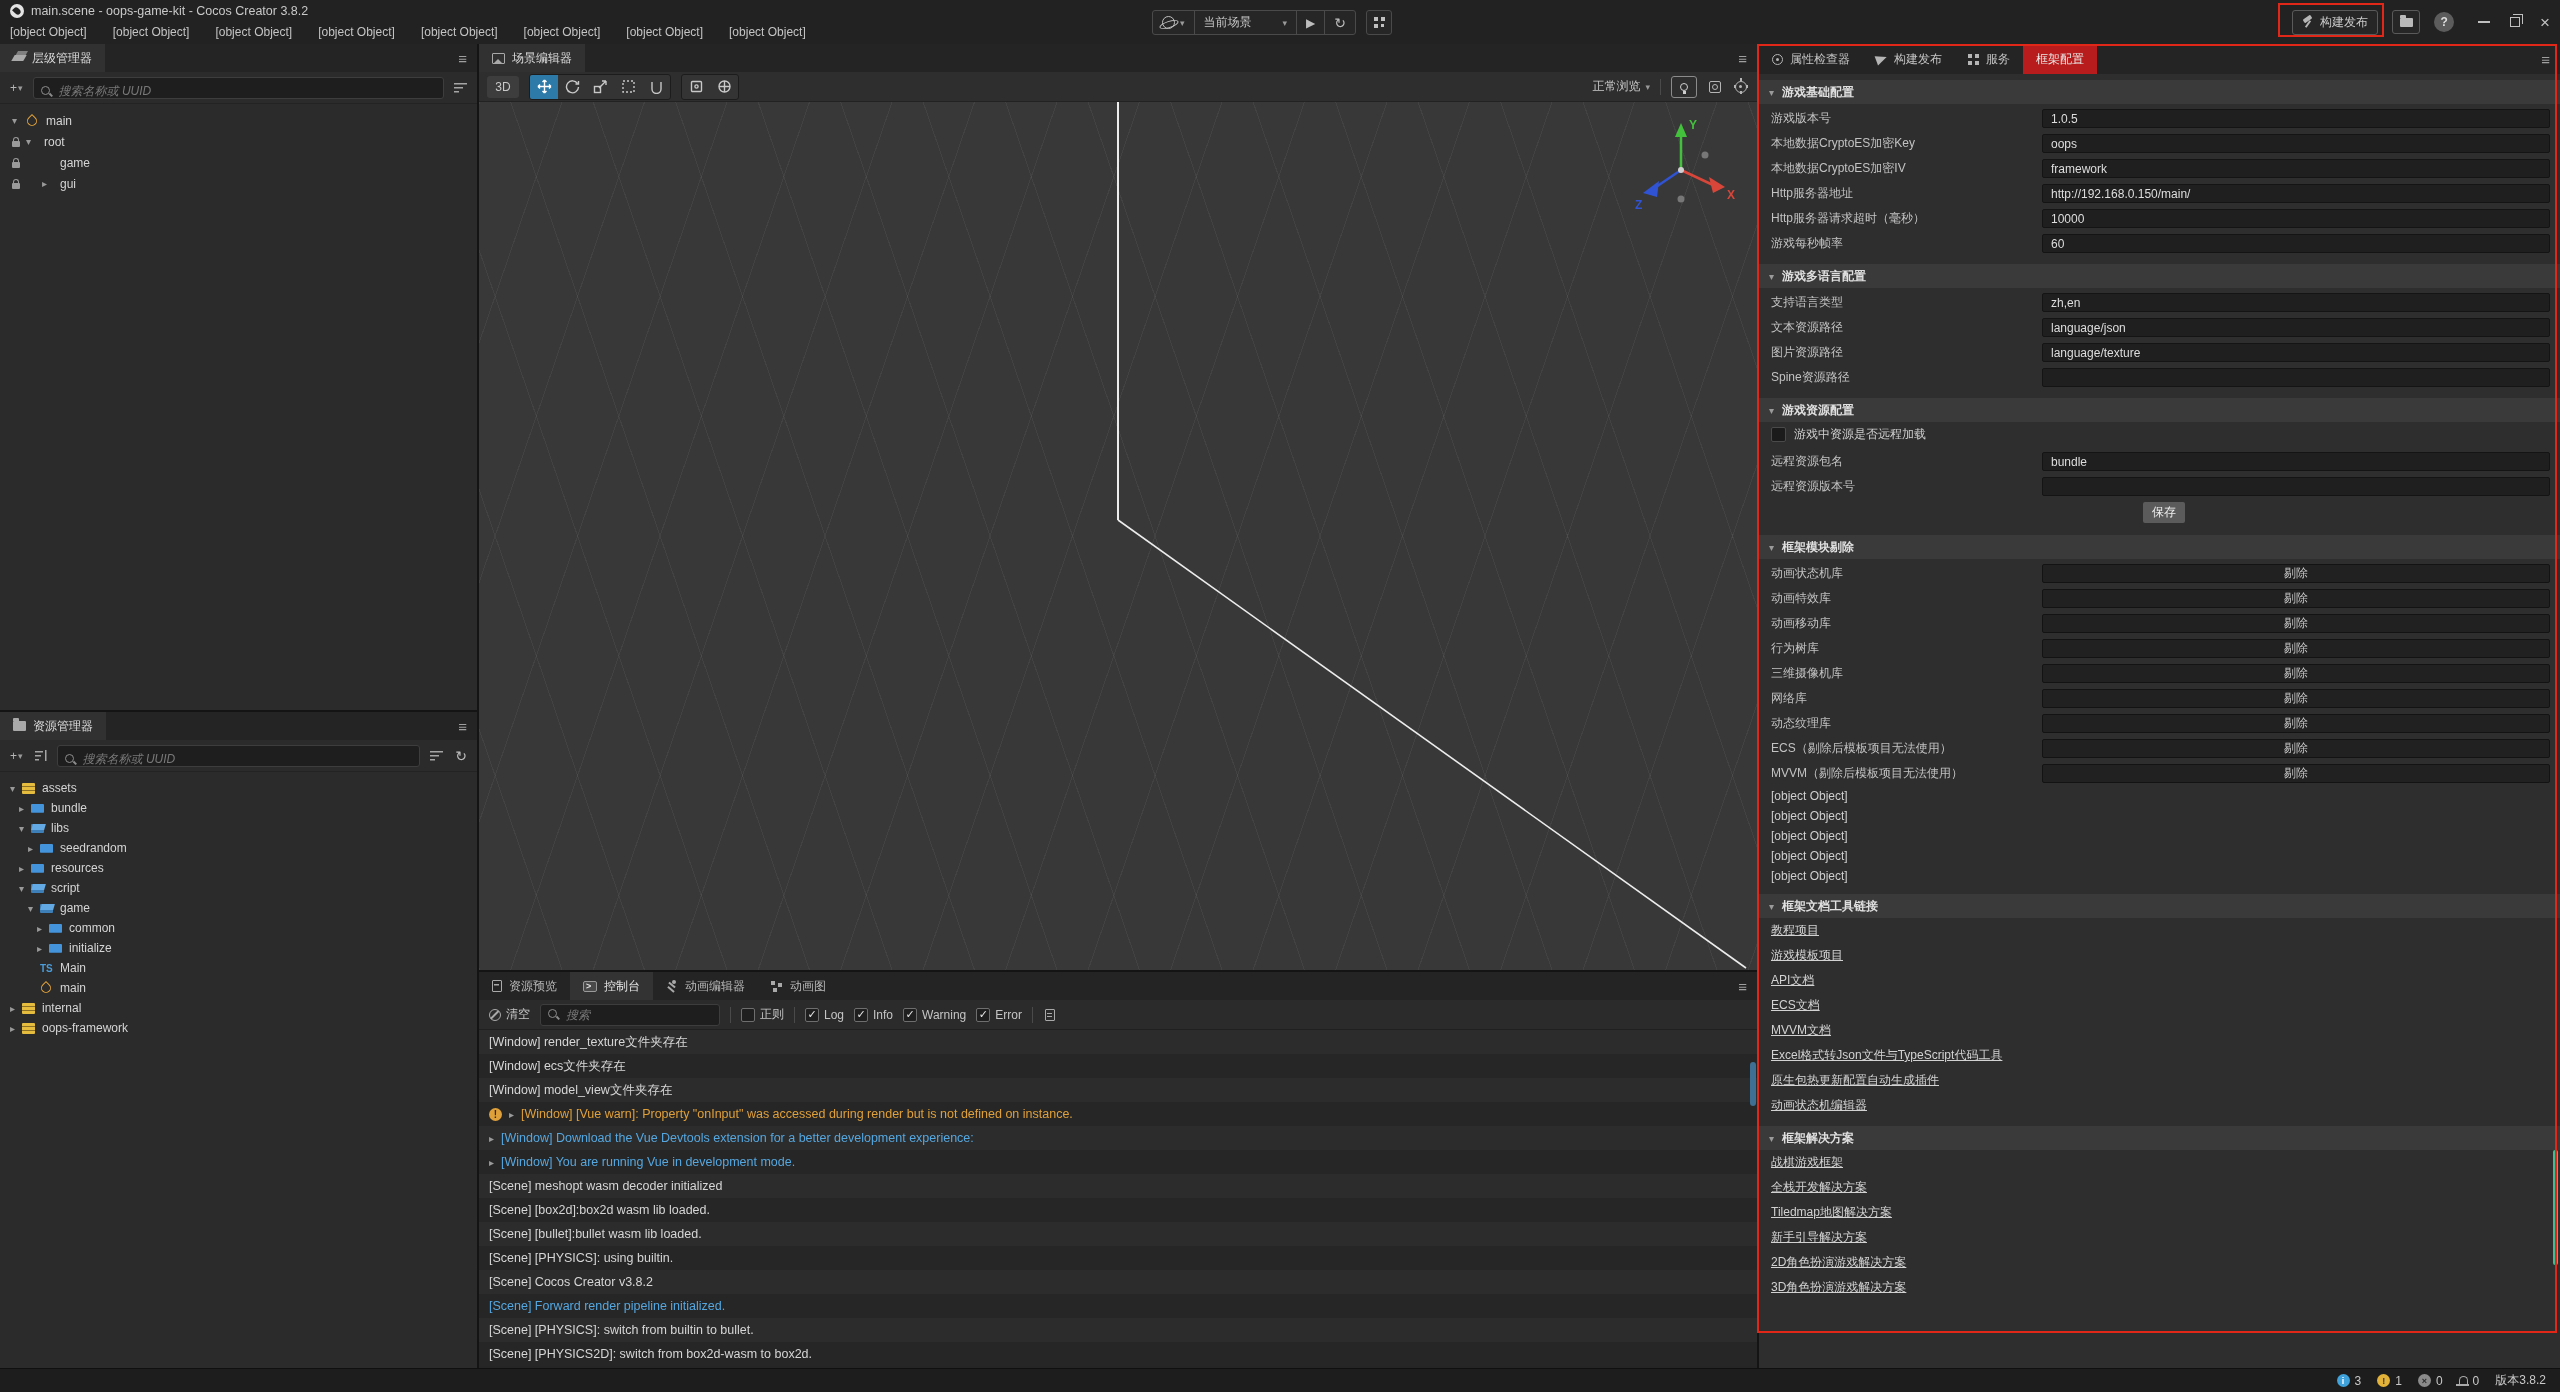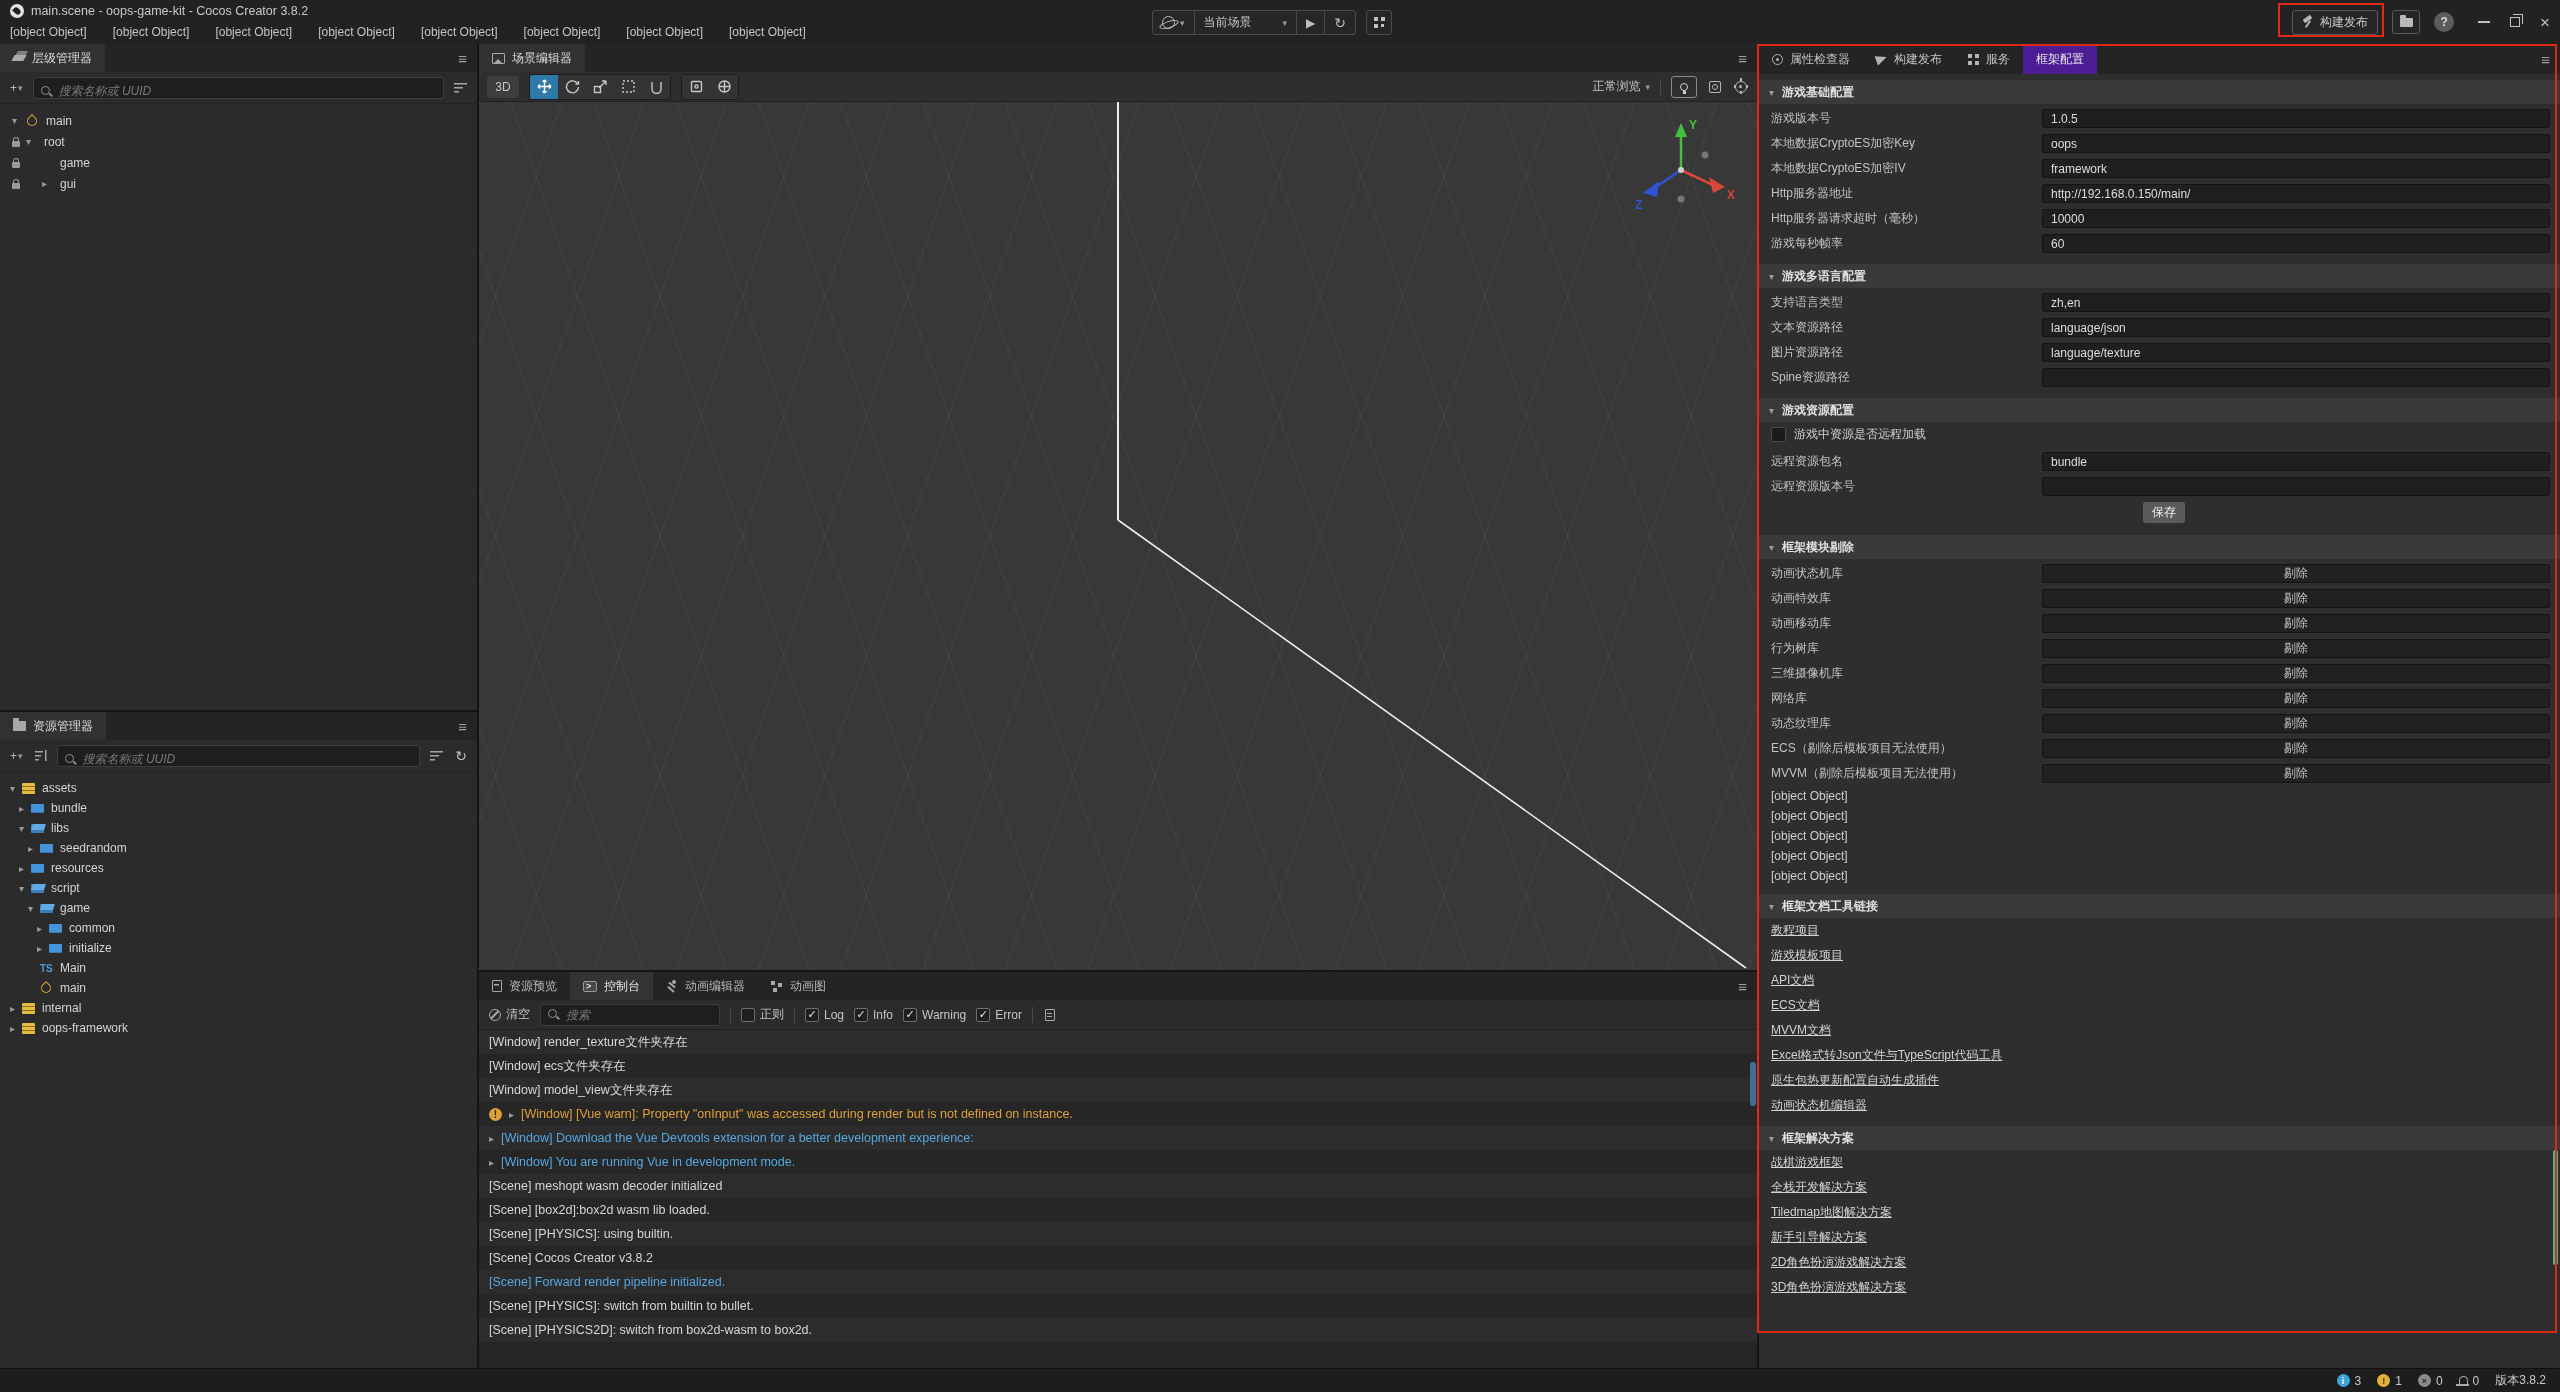--- a/index.html
+++ b/index.html
@@ -144,21 +144,21 @@
   .log-row:nth-child(odd){background:#2c2c2c}
   .log-row:nth-child(even){background:#262626}
   .log-row[data-type="warn"]{color:#dfa03a}
   .log-row[data-type="link"]{color:#55a7e0}
   .lchev{color:#9a9a9a;font-size:10px}
   .lwarn{width:13px;height:13px;border-radius:50%;background:#dfa03a;color:#2b2b2b;font-weight:bold;font-size:10px;display:flex;align-items:center;justify-content:center;flex:none}
   .console-scroll{position:absolute;right:1px;top:90px;width:6px;height:44px;background:#3f6f92;border-radius:3px}
   
   .itabbar{height:30px;background:#242424;display:flex;align-items:center}
   .itab{height:30px;display:flex;align-items:center;gap:7px;padding:0 13px;color:#c3c3c3}
-  .itab[data-active="true"]{background:#4c1d95;color:#e8e8e8}
+  .itab[data-active="true"]{background:#b91c1c;color:#e8e8e8}
   .ticon[data-ticon="inspector"]{width:11px;height:11px;border:1.5px solid #b5b5b5;border-radius:50%;position:relative}
   .ticon[data-ticon="inspector"]::before{content:"";position:absolute;left:3px;top:3px;width:3px;height:3px;border-radius:50%;background:#b5b5b5}
   .ticon[data-ticon="build"]{width:0;height:0;border-left:11px solid #b5b5b5;border-top:5px solid transparent;border-bottom:5px solid transparent;transform:rotate(-20deg)}
   .ticon[data-ticon="service"]{width:4px;height:4px;background:#b5b5b5;box-shadow:7px 0 0 #b5b5b5,0 7px 0 #b5b5b5,7px 7px 0 #b5b5b5;margin-right:7px;margin-bottom:7px}
   .icontent{position:absolute;left:0;top:30px;width:801px;height:1294px;background:#2e2e2e;overflow:hidden}
   .sect{height:24px;margin-top:8px;background:#3a3a3a;display:flex;align-items:center;gap:8px;padding:0 10px;color:#e0e0e0;font-weight:bold}
   .sect:first-child{margin-top:6px}
   .sect .schev{color:#9a9a9a;font-size:10px;font-weight:normal}
   .grows{padding-top:2px}
   .crow{height:25px;position:relative;display:flex;align-items:center;padding-left:12px}
@@ -632,20 +632,24 @@
         <div class="log-row" data-type="log">
 
           <span class="ltext">[Scene] meshopt wasm decoder initialized</span>
         </div>
 
         <div class="log-row" data-type="log">
 
           <span class="ltext">[Scene] [box2d]:box2d wasm lib loaded.</span>
         </div>
 
+        <div class="log-row" data-type="log">
+
+          <span class="ltext">[Scene] [bullet]:bullet wasm lib loaded.</span>
+        </div>
 
         <div class="log-row" data-type="log">
 
           <span class="ltext">[Scene] [PHYSICS]: using builtin.</span>
         </div>
 
         <div class="log-row" data-type="log">
 
           <span class="ltext">[Scene] Cocos Creator v3.8.2</span>
         </div>

